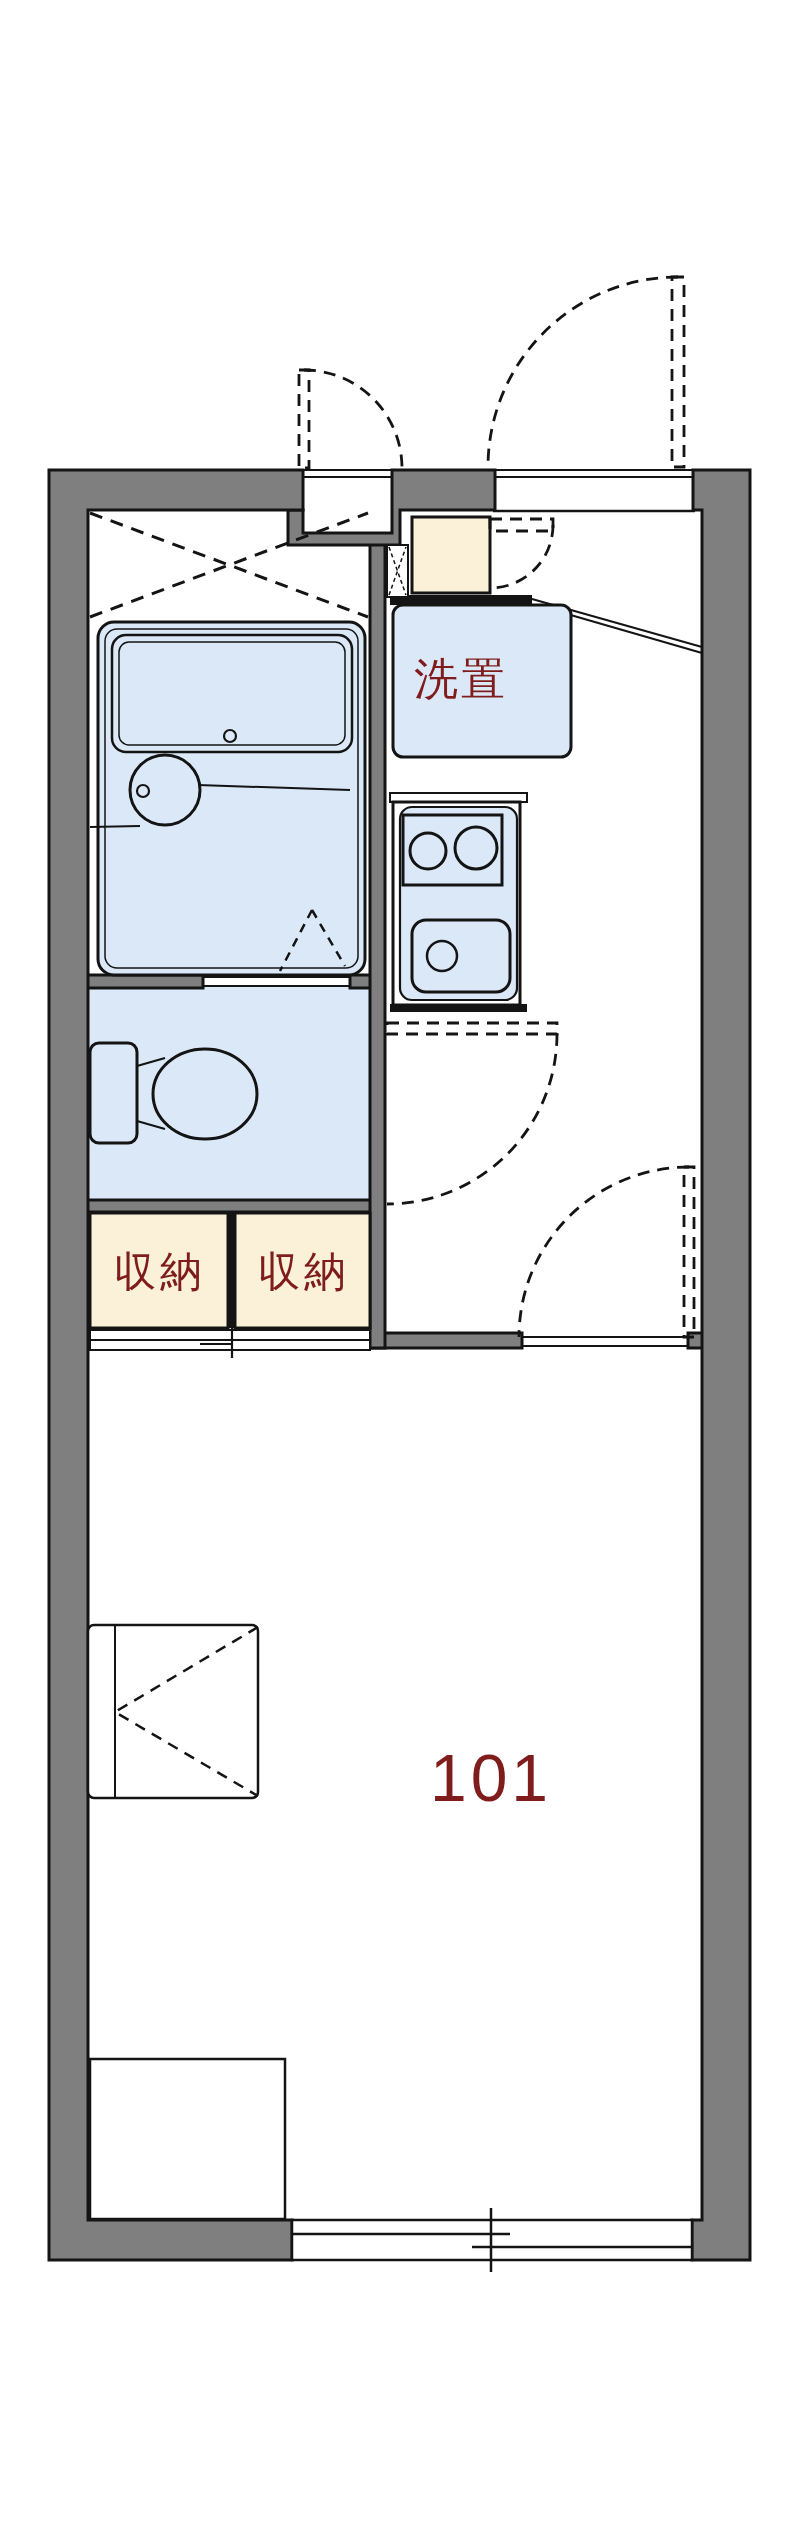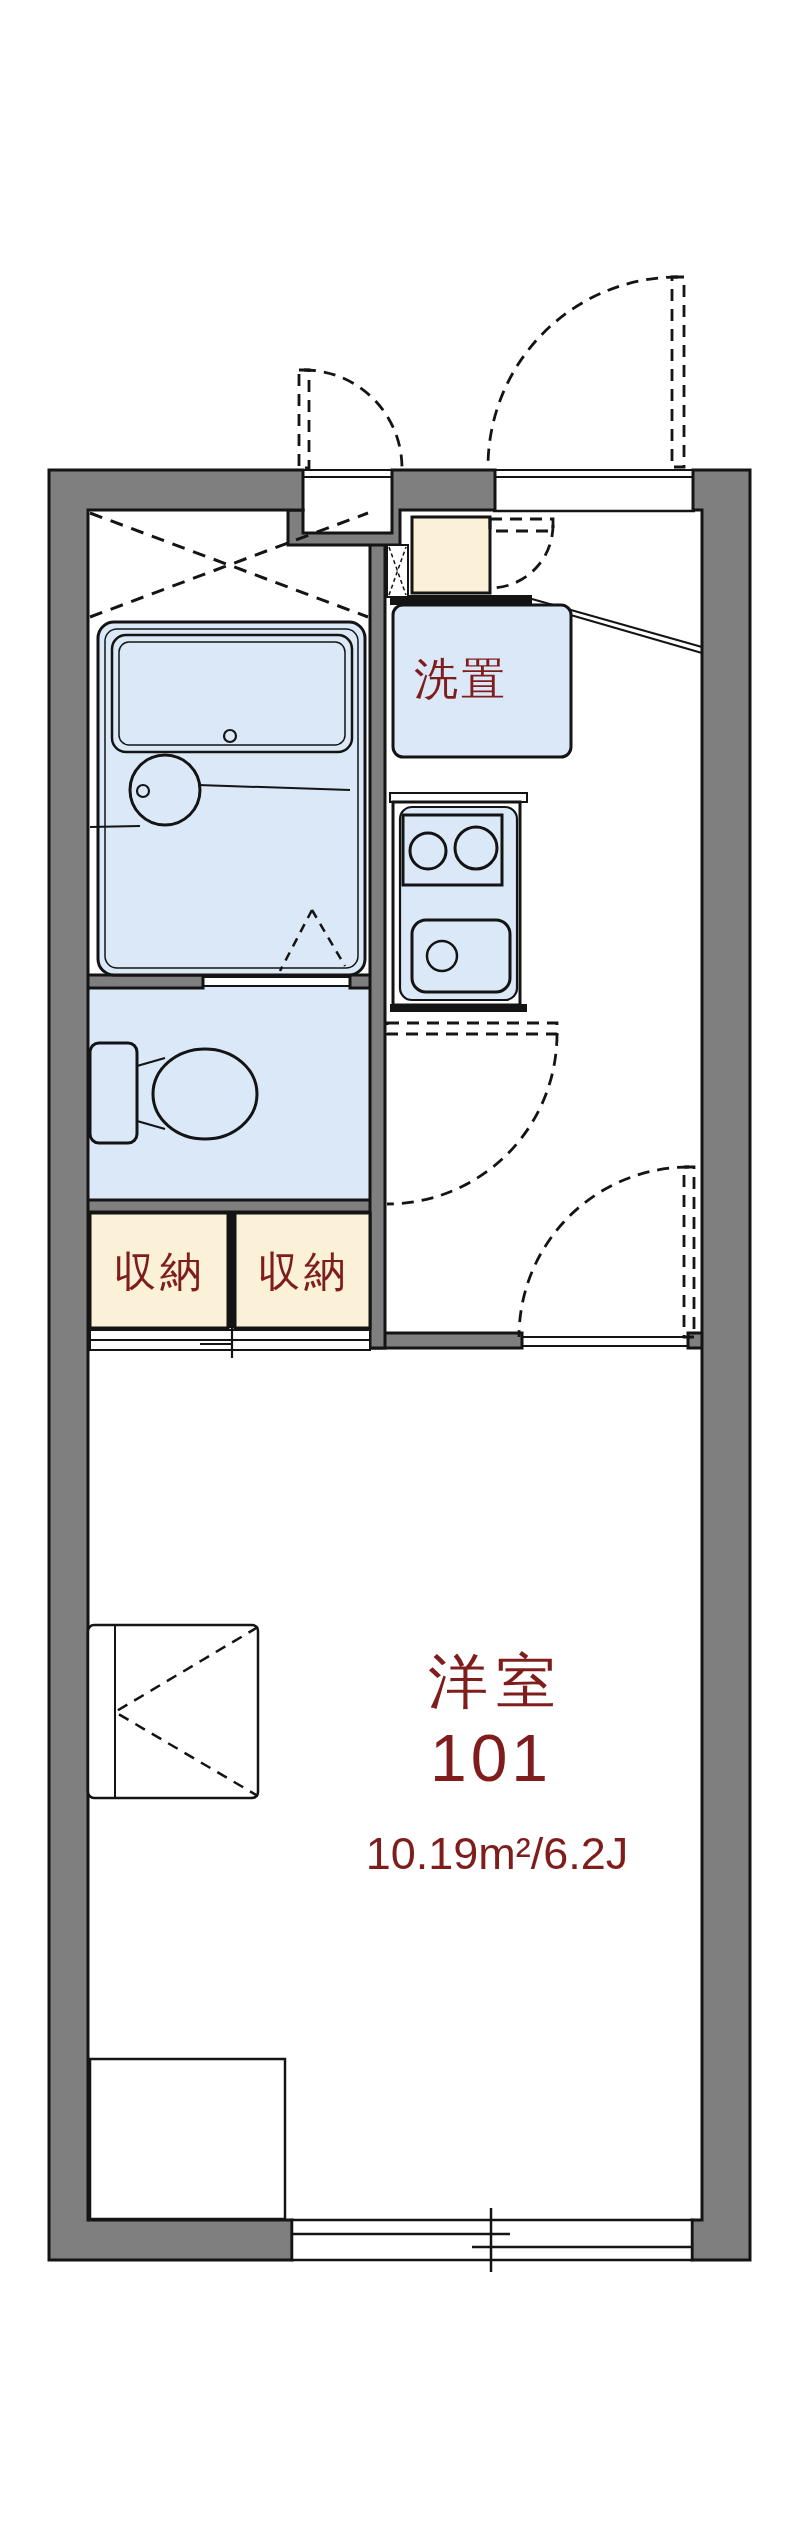--- a/index.html
+++ b/index.html
@@ -4,21 +4,21 @@
 <style>
   html,body{margin:0;padding:0;background:#fff;}
   #stage{position:relative;width:800px;height:2539px;background:var(--background,#ffffff);
          font-family:"Liberation Sans","DejaVu Sans",sans-serif;overflow:hidden;}
   #plan-svg{position:absolute;left:0;top:0;}
   .plan-label{position:absolute;transform:translate(-50%,-50%);color:#7f1d1d;
               white-space:nowrap;line-height:1;user-select:none;}
   .lbl-washer{font-size:44px;letter-spacing:3px;}
   .lbl-storage{font-size:42px;letter-spacing:4px;text-align:right;}
   .lbl-room-name{font-size:60px;letter-spacing:8px;}
-  .lbl-room-number{font-size:66px;letter-spacing:4px;}
+  .lbl-room-number{font-size:66px;letter-spacing:4px;margin-top:20px;}
   .lbl-room-area{font-size:45px;letter-spacing:0px;}
 </style>
 </head>
 <body>
 
 <div id="stage">
 
 <svg id="plan-svg" width="800" height="2539" viewBox="0 0 800 2539">
 
   <rect x="0" y="0" width="800" height="2539" fill="var(--background,#ffffff)"></rect>
@@ -120,16 +120,14 @@
     <rect x="88" y="1625" width="170" height="173" rx="6" fill="#ffffff" stroke="var(--line-black,#141414)" stroke-width="2.5"></rect>
     <path d="M115,1625 L115,1798" stroke="var(--line-black,#141414)" stroke-width="2" fill="none"></path>
     <path d="M258,1627 L115,1712 L258,1796" stroke="var(--line-black,#141414)" stroke-width="2.5" stroke-dasharray="11,8" fill="none"></path>
     <rect x="90" y="2059" width="195" height="160" fill="#ffffff" stroke="var(--line-black,#141414)" stroke-width="2.5"></rect>
   </g>
 </svg>
 
   <div class="plan-label lbl-washer" style="left:461px;top:679px;">洗置</div>
   <div class="plan-label lbl-storage" style="left:160px;top:1272px;">収納</div>
   <div class="plan-label lbl-storage" style="left:304px;top:1272px;">収納</div>
-  <div class="plan-label lbl-room-name" style="left:496px;top:1682px;">洋室</div>
   <div class="plan-label lbl-room-number" style="left:491px;top:1758px;">101</div>
-  <div class="plan-label lbl-room-area" style="left:497px;top:1853px;">10.19m²/6.2J</div>
 </div>
 
 </body></html>

